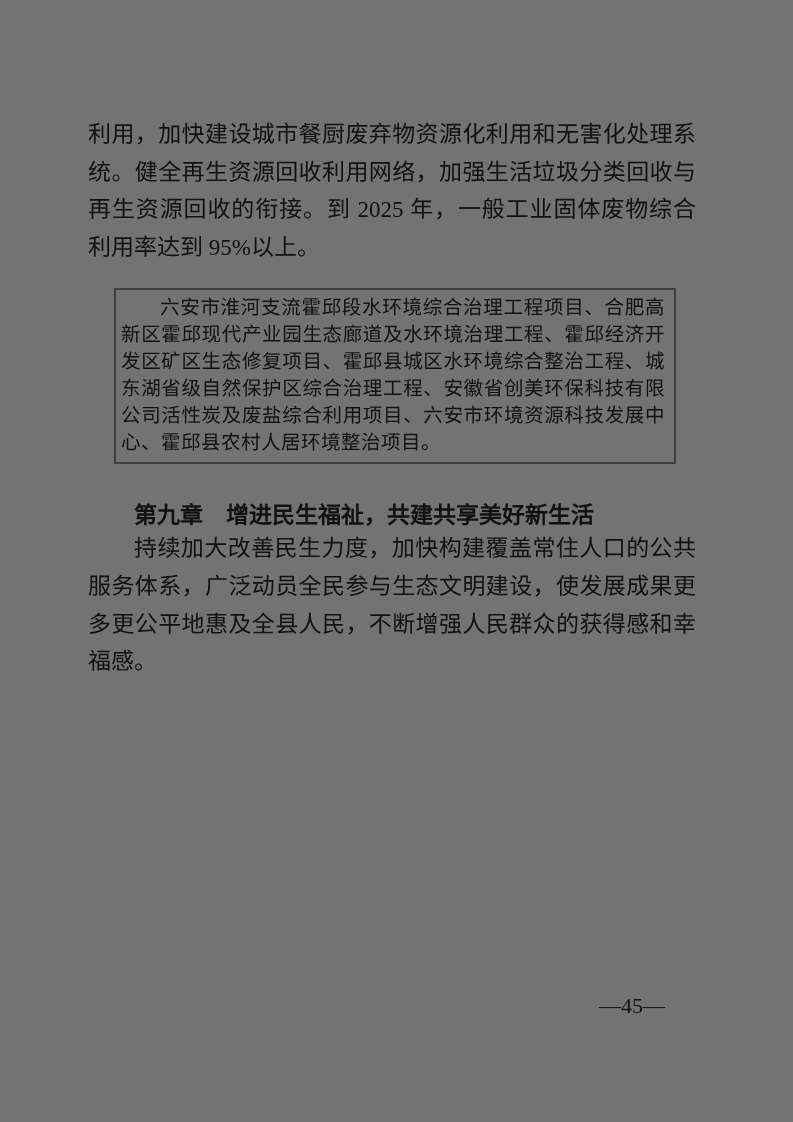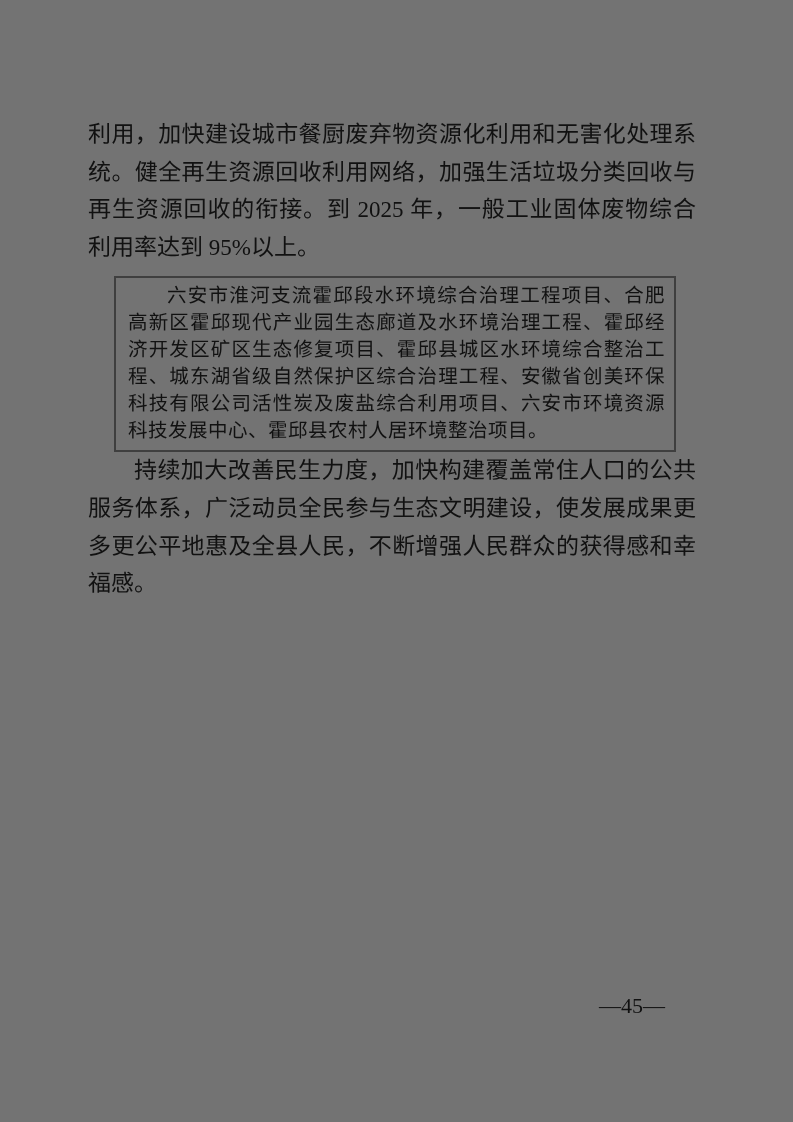--- a/index.html
+++ b/index.html
@@ -38,24 +38,24 @@
   }
   .callout-title {
     margin: 26px 0 0 0;
     text-align: center;
     font-weight: bold;
     font-size: 22px;
     line-height: 30px;
   }
   .callout-box {
     box-sizing: border-box;
-    margin: 10px 0 0 26px;
+    margin: 22px 0 0 26px;
     width: 562px;
     border: 2px solid #3f3f3f;
-    padding: 4px 9px 6px 12px;
+    padding: 4px 9px 6px 5px;
   }
   .callout-box p {
     margin: 0;
     font-size: 19.5px;
     line-height: 27px;
     text-align: justify;
     text-justify: inter-ideograph;
     text-indent: 2em;
     letter-spacing: 0.5px;
   }
@@ -87,19 +87,20 @@
   <div class="content">
 
     <p class="para">利用，加快建设城市餐厨废弃物资源化利用和无害化处理系统。健全再生资源回收利用网络，加强生活垃圾分类回收与再生资源回收的衔接。到 2025 年，一般工业固体废物综合利用率达到 95%以上。</p>
 
 
 
     <div class="callout-box">
       <p>六安市淮河支流霍邱段水环境综合治理工程项目、合肥高新区霍邱现代产业园生态廊道及水环境治理工程、霍邱经济开发区矿区生态修复项目、霍邱县城区水环境综合整治工程、城东湖省级自然保护区综合治理工程、安徽省创美环保科技有限公司活性炭及废盐综合利用项目、六安市环境资源科技发展中心、霍邱县农村人居环境整治项目。</p>
     </div>
 
+    <h2 class="chapter-heading">第九章　增进民生福祉，共建共享美好新生活</h2>
 
     <p class="para indent-first after-heading">持续加大改善民生力度，加快构建覆盖常住人口的公共服务体系，广泛动员全民参与生态文明建设，使发展成果更多更公平地惠及全县人民，不断增强人民群众的获得感和幸福感。</p>
 
   </div>
 
   <div class="page-number">—45—</div>
 </div>
 
 </body></html>

